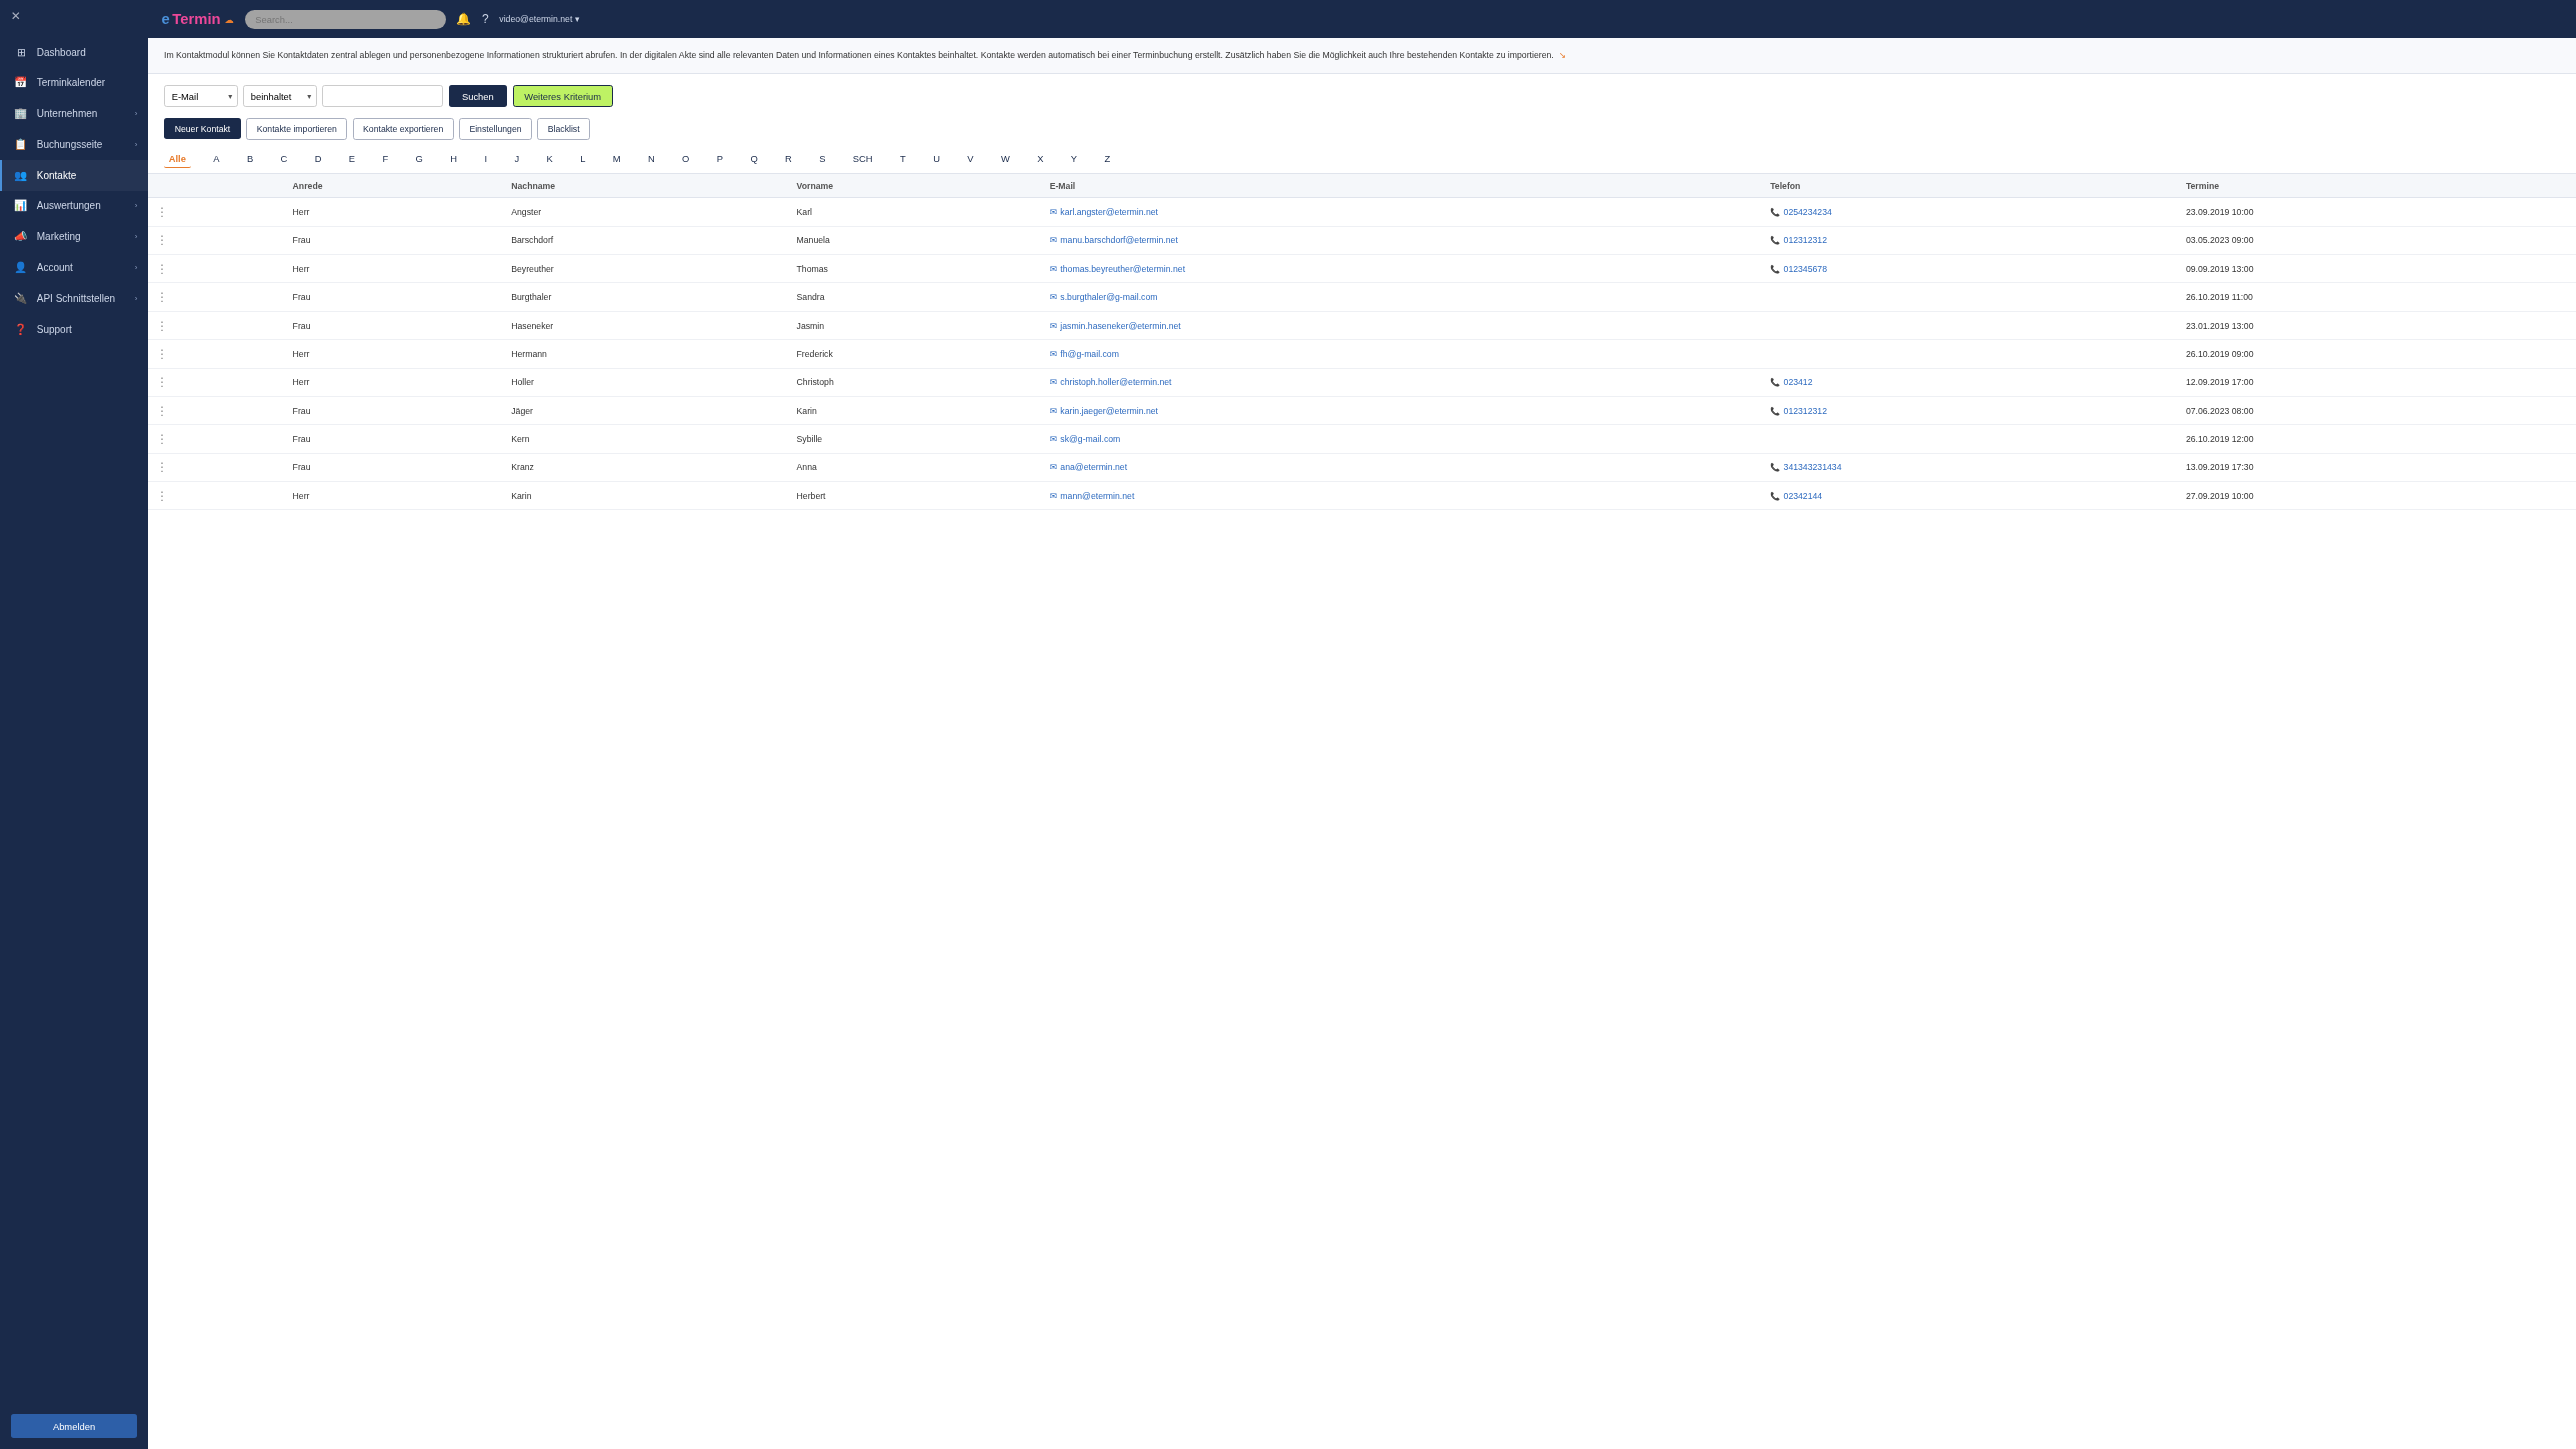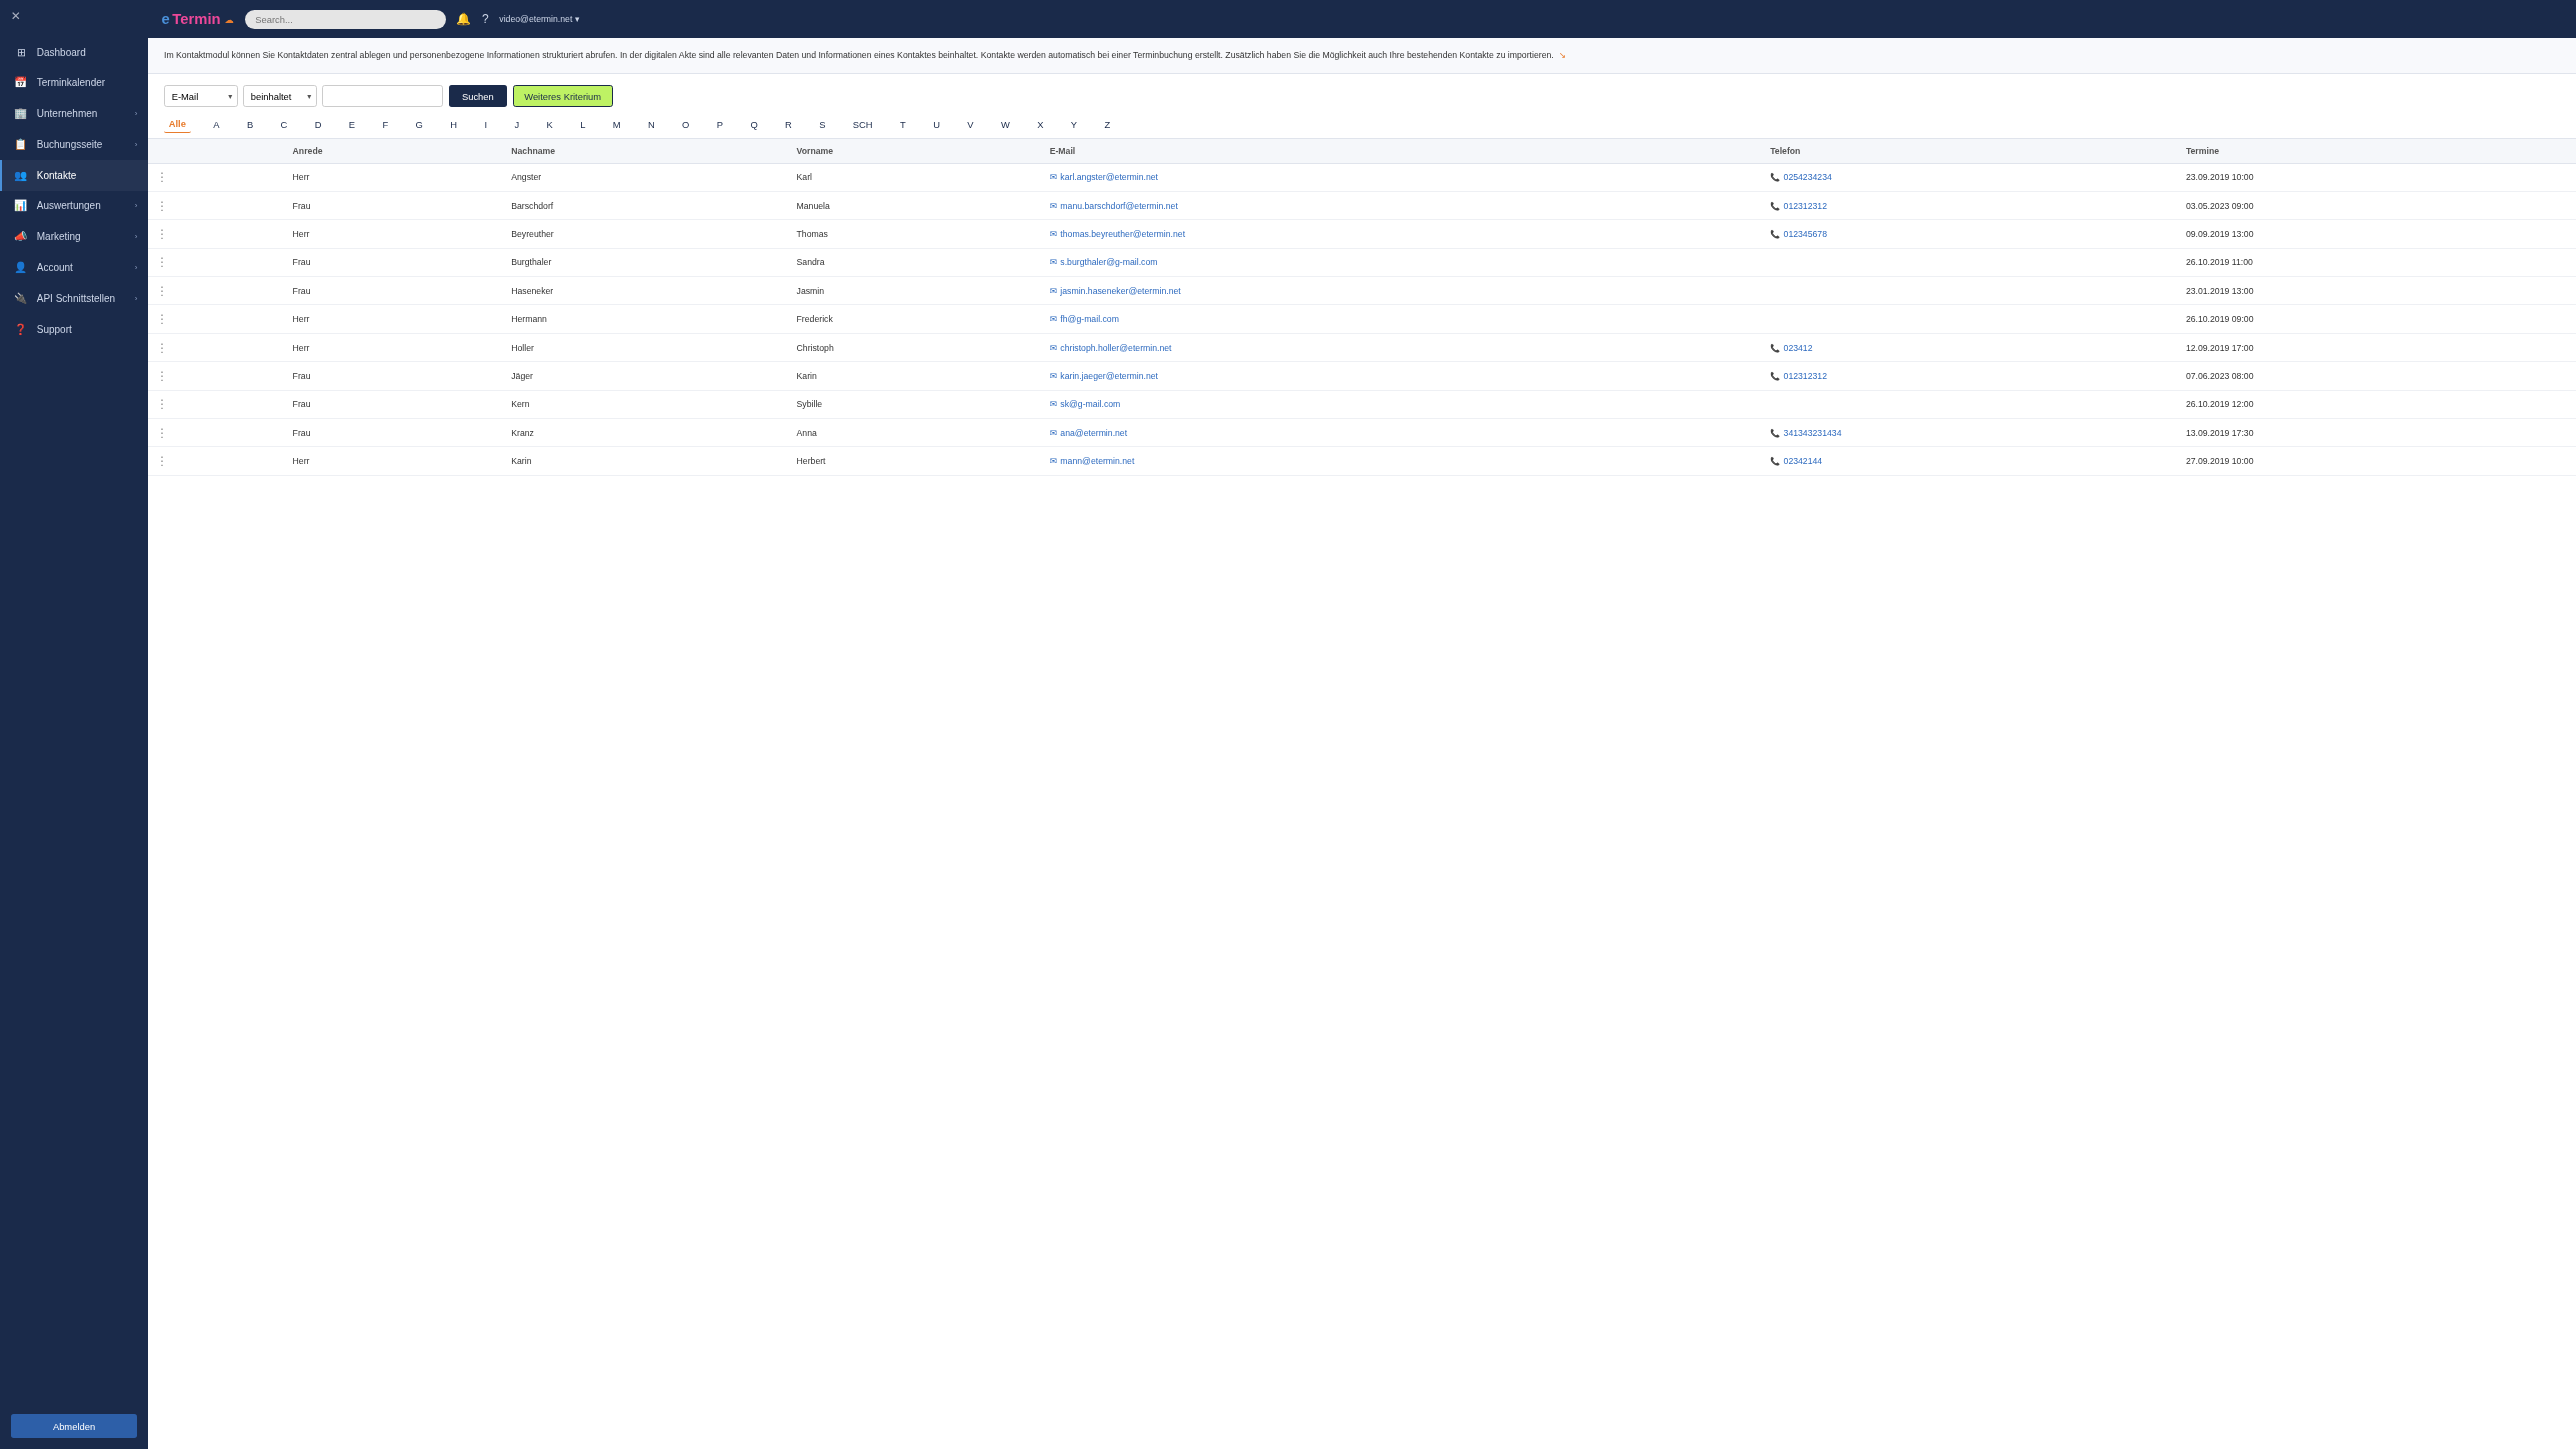--- a/index.html
+++ b/index.html
@@ -50,21 +50,21 @@
       padding: 0 13.4px;
       gap: 10.7px;
       flex-shrink: 0;
     }
     .logo-wrap { display: flex; align-items: center; gap: 2.7px; }
     .logo-e { color: #4a90d9; font-size: 14.8px; font-weight: bold; }
     .logo-termin { color: #ec4899; font-size: 14.8px; font-weight: bold; }
     .logo-cloud { color: #e87c2d; font-size: 9.4px; margin-left: 1.3px; }
     .search-bar {
       flex: 0 0 201px;
-      background: #e5e5e5;
+      background: #a3a3a3;
       border-radius: 13.4px;
       border: none;
       padding: 4px 10.7px;
       font-size: 9.4px;
       outline: none;
       color: #333;
     }
     .topbar-center { flex: 1; display: flex; flex-direction: column; align-items: center; justify-content: center; }
     .topbar-booking-label { color: #cdd6e8; font-size: 8.7px; }
     .topbar-booking-url { color: #e87c2d; font-size: 8.7px; text-decoration: none; }
@@ -329,20 +329,27 @@
           <option>beinhaltet</option>
           <option>ist gleich</option>
           <option>beginnt mit</option>
         </select>
       </div>
       <input class="filter-input" type="text" placeholder="" style="">
       <button class="btn-primary">Suchen</button>
       <button class="btn-outline">Weiteres Kriterium</button>
     </div>
 
+    <div class="action-bar">
+      <button class="btn-dark">Neuer Kontakt</button>
+      <button class="btn-light">Kontakte importieren</button>
+      <button class="btn-light">Kontakte exportieren</button>
+      <button class="btn-light">Einstellungen</button>
+      <button class="btn-light">Blacklist</button>
+    </div>
 
     <div class="alpha-bar" id="alpha-bar">
 
     <span class="alpha-item active">Alle</span>
         <span class="alpha-item">A</span>
         <span class="alpha-item">B</span>
         <span class="alpha-item">C</span>
         <span class="alpha-item">D</span>
         <span class="alpha-item">E</span>
         <span class="alpha-item">F</span>

